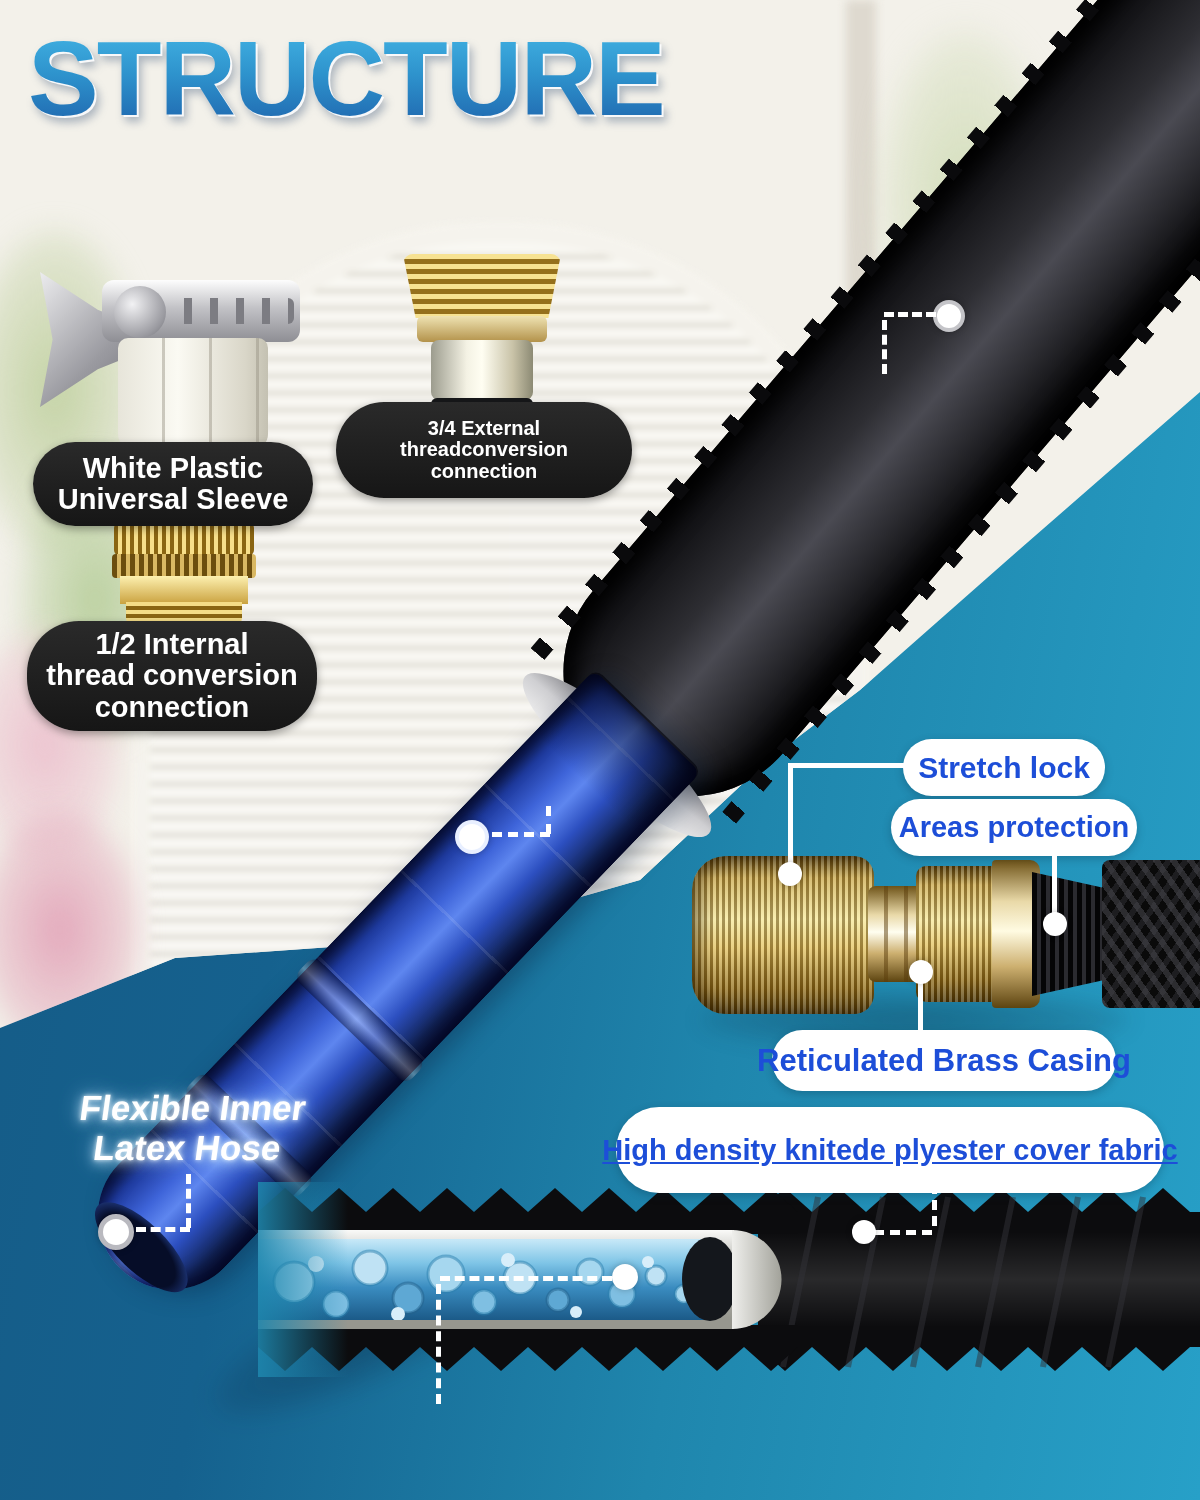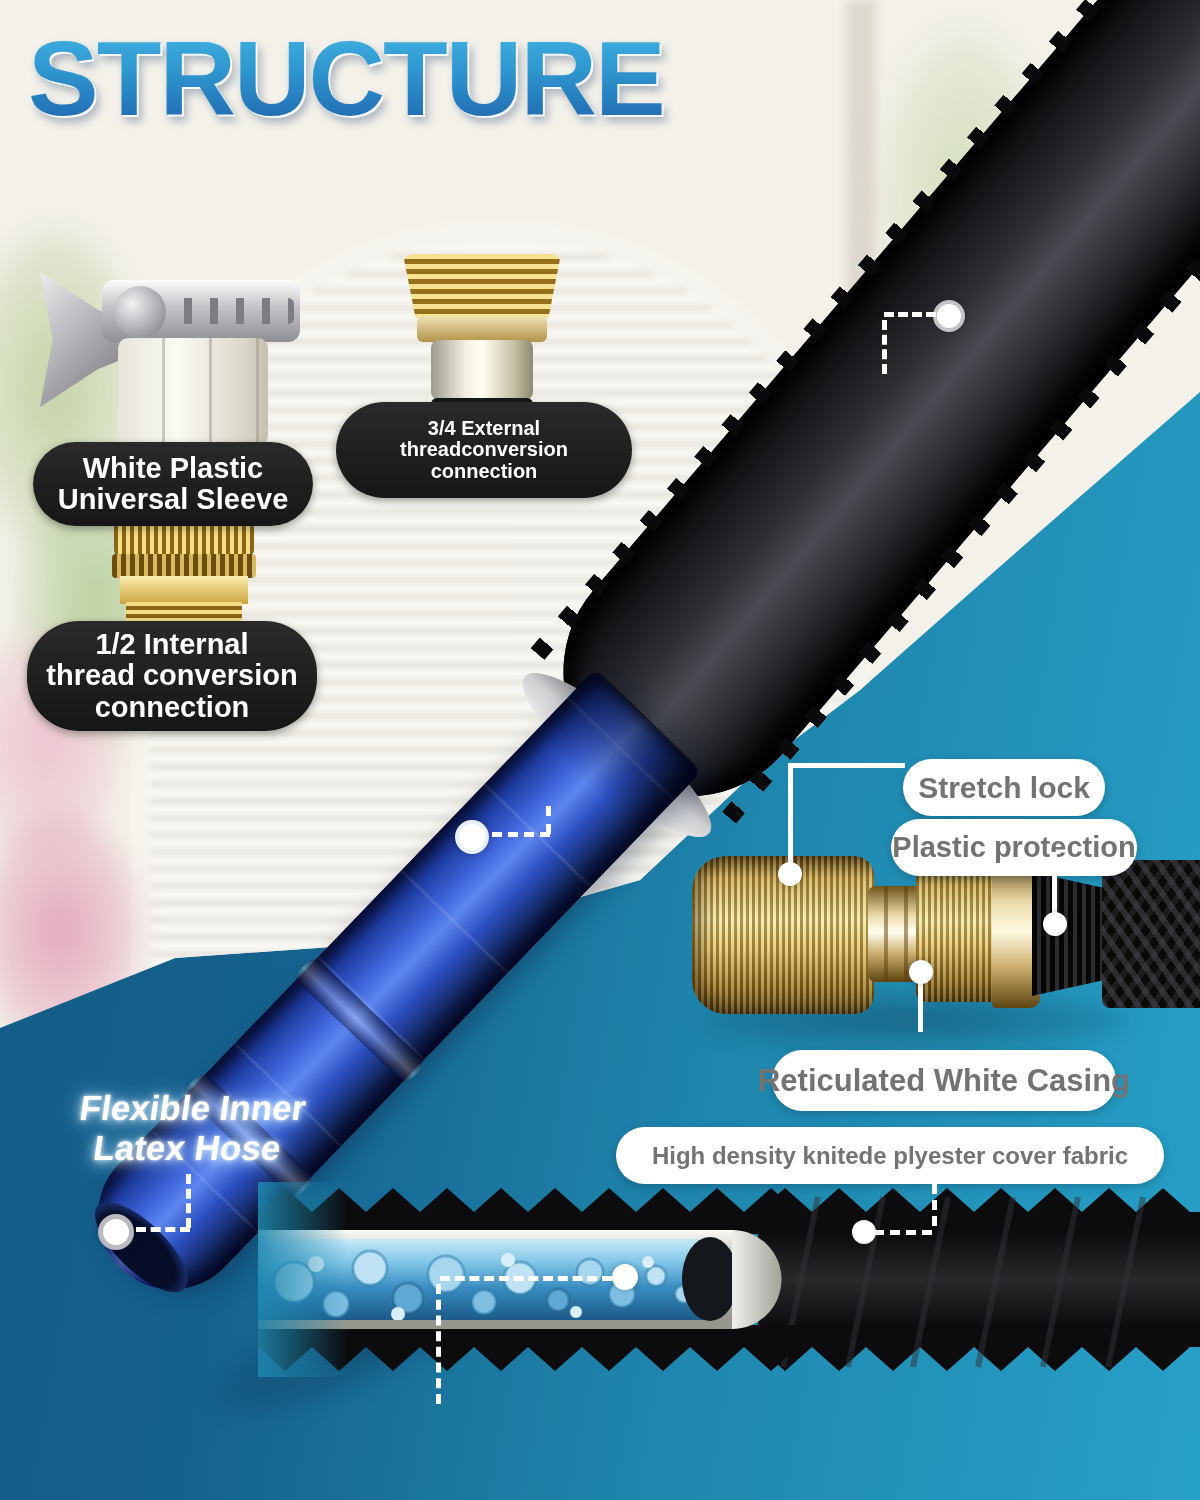--- a/index.html
+++ b/index.html
@@ -23,23 +23,23 @@
     filter:drop-shadow(2px 2px 0 rgba(255,255,255,.9)) drop-shadow(3px 5px 4px rgba(40,70,110,.35));
     white-space:nowrap;
   }
   
   .black-pill{
     background:linear-gradient(180deg,#2a2a2a,#161616);color:#fff;font-weight:bold;
     border-radius:52px;display:flex;align-items:center;justify-content:center;
     text-align:center;line-height:1.07;white-space:pre-line;box-shadow:0 3px 8px rgba(0,0,0,.35);
   }
   .white-pill{
-    background:#fff;color:#737373;font-weight:bold;border-radius:999px;
+    background:#fff;color:#1d4ed8;font-weight:bold;border-radius:999px;
     display:flex;align-items:center;justify-content:center;text-align:center;
-    box-shadow:0 3px 8px rgba(0,30,50,.25);white-space:nowrap;margin-top:20px;
+    box-shadow:0 3px 8px rgba(0,30,50,.25);white-space:nowrap;
   }
   
   .glow-label{
     color:#fff;font-weight:bold;font-size:35px;line-height:1.12;text-align:center;white-space:pre-line;
     text-shadow:-3px -3px 0 #2d95b0,3px -3px 0 #2d95b0,-3px 3px 0 #2d95b0,3px 3px 0 #2d95b0,
                  -3px 0 0 #2d95b0,3px 0 0 #2d95b0,0 -3px 0 #2d95b0,0 3px 0 #2d95b0,
                  0 0 14px rgba(45,150,180,.9);
   }
   .soft-label{
     color:#fff;font-weight:bold;font-size:35px;line-height:1.14;text-align:center;white-space:pre-line;
@@ -233,23 +233,23 @@
 threadconversion
 connection</div>
   <div class="abs black-pill" style="left:27px;top:621px;width:290px;height:110px;font-size:29px;">1/2 Internal
 thread conversion
 connection</div>
 
   <div class="abs soft-label" style="left:55px;top:1088px;width:270px;">Flexible Inner
 Latex Hose</div>
 
   <div class="abs white-pill" style="left:903px;top:739px;width:202px;height:57px;font-size:30px;">Stretch lock</div>
-  <div class="abs white-pill" style="left:891px;top:799px;width:246px;height:57px;font-size:29px;">Plastic protection</div>
-  <div class="abs white-pill" style="left:772px;top:1030px;width:344px;height:61px;font-size:31px;">Reticulated White Casing</div>
-  <div class="abs white-pill" style="left:616px;top:1107px;width:548px;height:57px;font-size:24px;">High density knitede plyester cover fabric</div>
+  <div class="abs white-pill" style="left:891px;top:799px;width:246px;height:57px;font-size:29px;">Areas protection</div>
+  <div class="abs white-pill" style="left:772px;top:1030px;width:344px;height:61px;font-size:31px;">Reticulated Brass Casing</div>
+  <div class="abs white-pill" style="left:616px;top:1107px;width:548px;height:86px;font-size:29px;text-decoration:underline;">High density knitede plyester cover fabric</div>
 
   <div class="abs dot" style="left:933px;top:300px;width:24px;height:24px;border:4px solid #c4c4c8;"></div>
   <div class="abs hdash" style="left:884px;top:312px;width:52px;"></div>
   <div class="abs vdash" style="left:882px;top:320px;height:54px;"></div>
 
   <div class="abs dot" style="left:455px;top:820px;width:26px;height:26px;border:4px solid rgba(220,230,255,.65);"></div>
   <div class="abs hdash" style="left:492px;top:832px;width:58px;"></div>
   <div class="abs vdash" style="left:546px;top:806px;height:28px;"></div>
 
   <div class="abs dot" style="left:98px;top:1214px;width:26px;height:26px;border:5px solid #b9b9bf;"></div>

